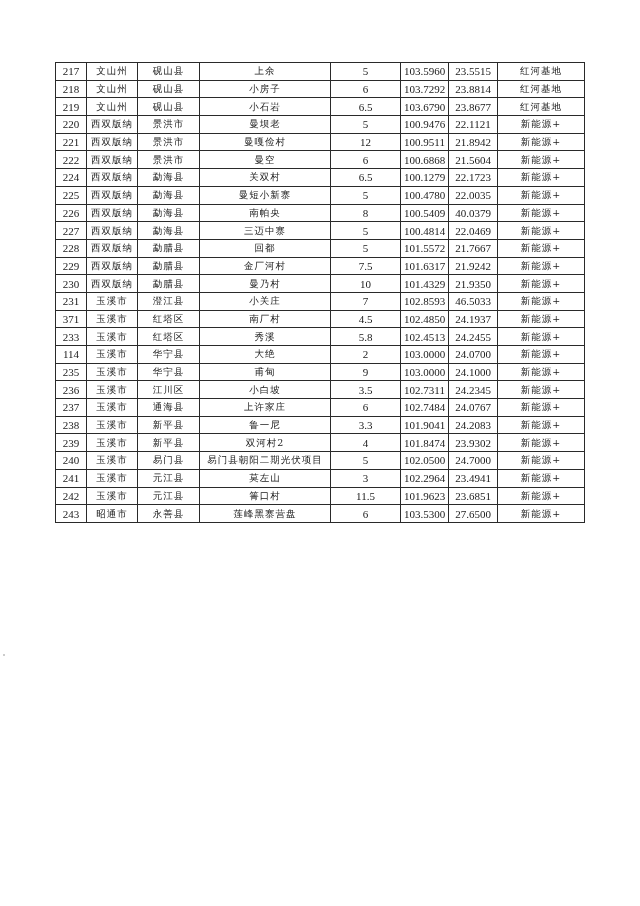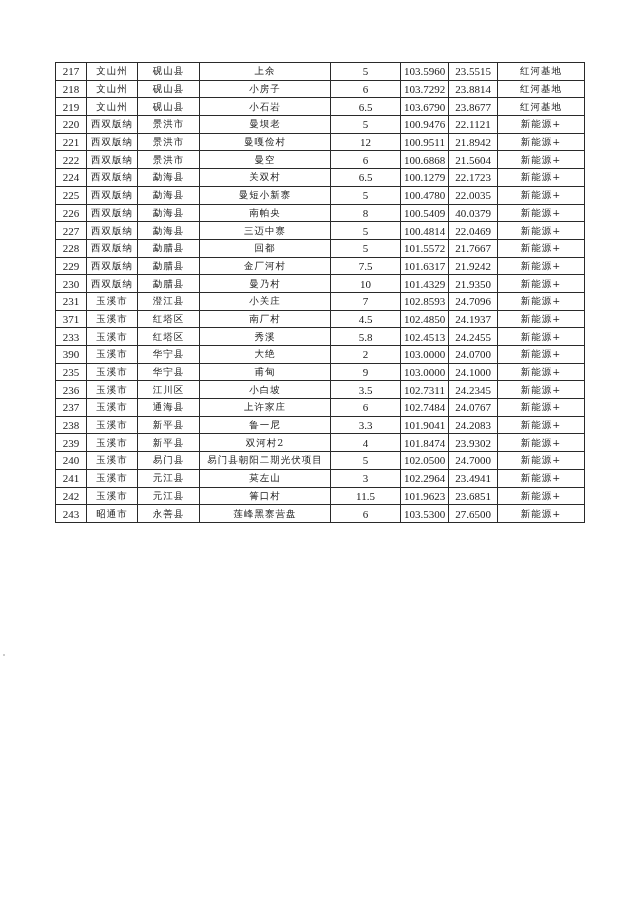--- a/index.html
+++ b/index.html
@@ -176,21 +176,21 @@
     <td class="num">21.9350</td>
     <td class="cn">新能源+</td>
   </tr>
         <tr>
     <td class="num">231</td>
     <td class="cn">玉溪市</td>
     <td class="cn">澄江县</td>
     <td class="cn">小关庄</td>
     <td class="num">7</td>
     <td class="num">102.8593</td>
-    <td class="num">24.7096</td>
+    <td class="num">46.5033</td>
     <td class="cn">新能源+</td>
   </tr>
         <tr>
     <td class="num">371</td>
     <td class="cn">玉溪市</td>
     <td class="cn">红塔区</td>
     <td class="cn">南厂村</td>
     <td class="num">4.5</td>
     <td class="num">102.4850</td>
     <td class="num">24.1937</td>
@@ -200,21 +200,21 @@
     <td class="num">233</td>
     <td class="cn">玉溪市</td>
     <td class="cn">红塔区</td>
     <td class="cn">秀溪</td>
     <td class="num">5.8</td>
     <td class="num">102.4513</td>
     <td class="num">24.2455</td>
     <td class="cn">新能源+</td>
   </tr>
         <tr>
-    <td class="num">390</td>
+    <td class="num">114</td>
     <td class="cn">玉溪市</td>
     <td class="cn">华宁县</td>
     <td class="cn">大绝</td>
     <td class="num">2</td>
     <td class="num">103.0000</td>
     <td class="num">24.0700</td>
     <td class="cn">新能源+</td>
   </tr>
         <tr>
     <td class="num">235</td>

